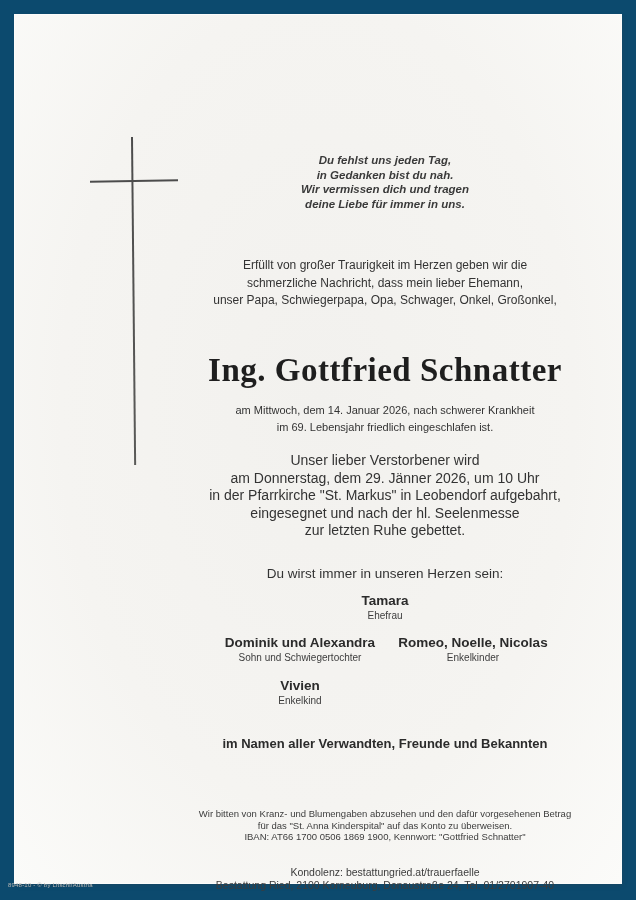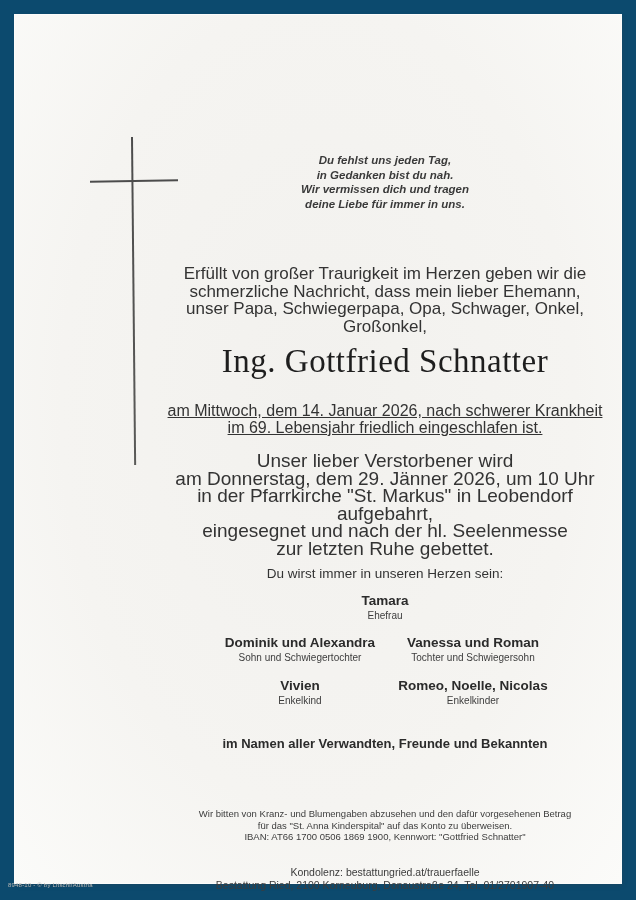--- a/index.html
+++ b/index.html
@@ -25,40 +25,40 @@
     text-align: center;
     color: #2f2f2f;
   }
   .poem {
     top: 138px;
     font-size: 11.5px; line-height: 14.5px;
     font-style: italic; font-weight: bold;
     color: #3a3a3a;
   }
   .intro {
-    top: 250px;
-    font-size: 17px; line-height: 17.5px;
+    top: 242px;
+    font-size: 12px; line-height: 17.5px;
     color: #333333;
   }
   .deceased-name {
-    top: 326px;
+    top: 335px;
     font-family: "Liberation Serif", serif;
     font-size: 33px; line-height: 40px;
     color: #1e1e1e;
     letter-spacing: 0.5px;
+    font-weight: bold;
   }
   .death-info {
     top: 387px;
-    font-size: 16px; line-height: 17px;
+    font-size: 11px; line-height: 17px;
     color: #333333;
-    text-decoration: underline;
   }
   .funeral {
     top: 437px;
-    font-size: 19px; line-height: 17.5px;
+    font-size: 14px; line-height: 17.5px;
     color: #333333;
   }
   .funeral .bold-line { font-weight: normal; }
   .remembrance {
     top: 551px;
     font-size: 13.5px;
     color: #333333;
   }
   .spouse { top: 578px; }
   .name-bold { font-size: 13.5px; font-weight: bold; line-height: 16px; color: #2b2b2b; }
@@ -155,24 +155,20 @@
         <div class="relation">Sohn und Schwiegertochter</div>
       </div>
       <div class="fam-entry">
         <div class="name-bold">Vivien</div>
         <div class="relation">Enkelkind</div>
       </div>
     </div>
 
     <div class="fam-col fam-col-right">
       <div class="fam-entry">
-        <div class="name-bold">Vanessa und Roman</div>
-        <div class="relation">Tochter und Schwiegersohn</div>
-      </div>
-      <div class="fam-entry">
         <div class="name-bold">Romeo, Noelle, Nicolas</div>
         <div class="relation">Enkelkinder</div>
       </div>
     </div>
 
     <div class="center-col closing">im Namen aller Verwandten, Freunde und Bekannten</div>
 
     <div class="center-col donation">
       <div>Wir bitten von Kranz- und Blumengaben abzusehen und den dafür vorgesehenen Betrag</div>
       <div>für das "St. Anna Kinderspital" auf das Konto zu überweisen.</div>

